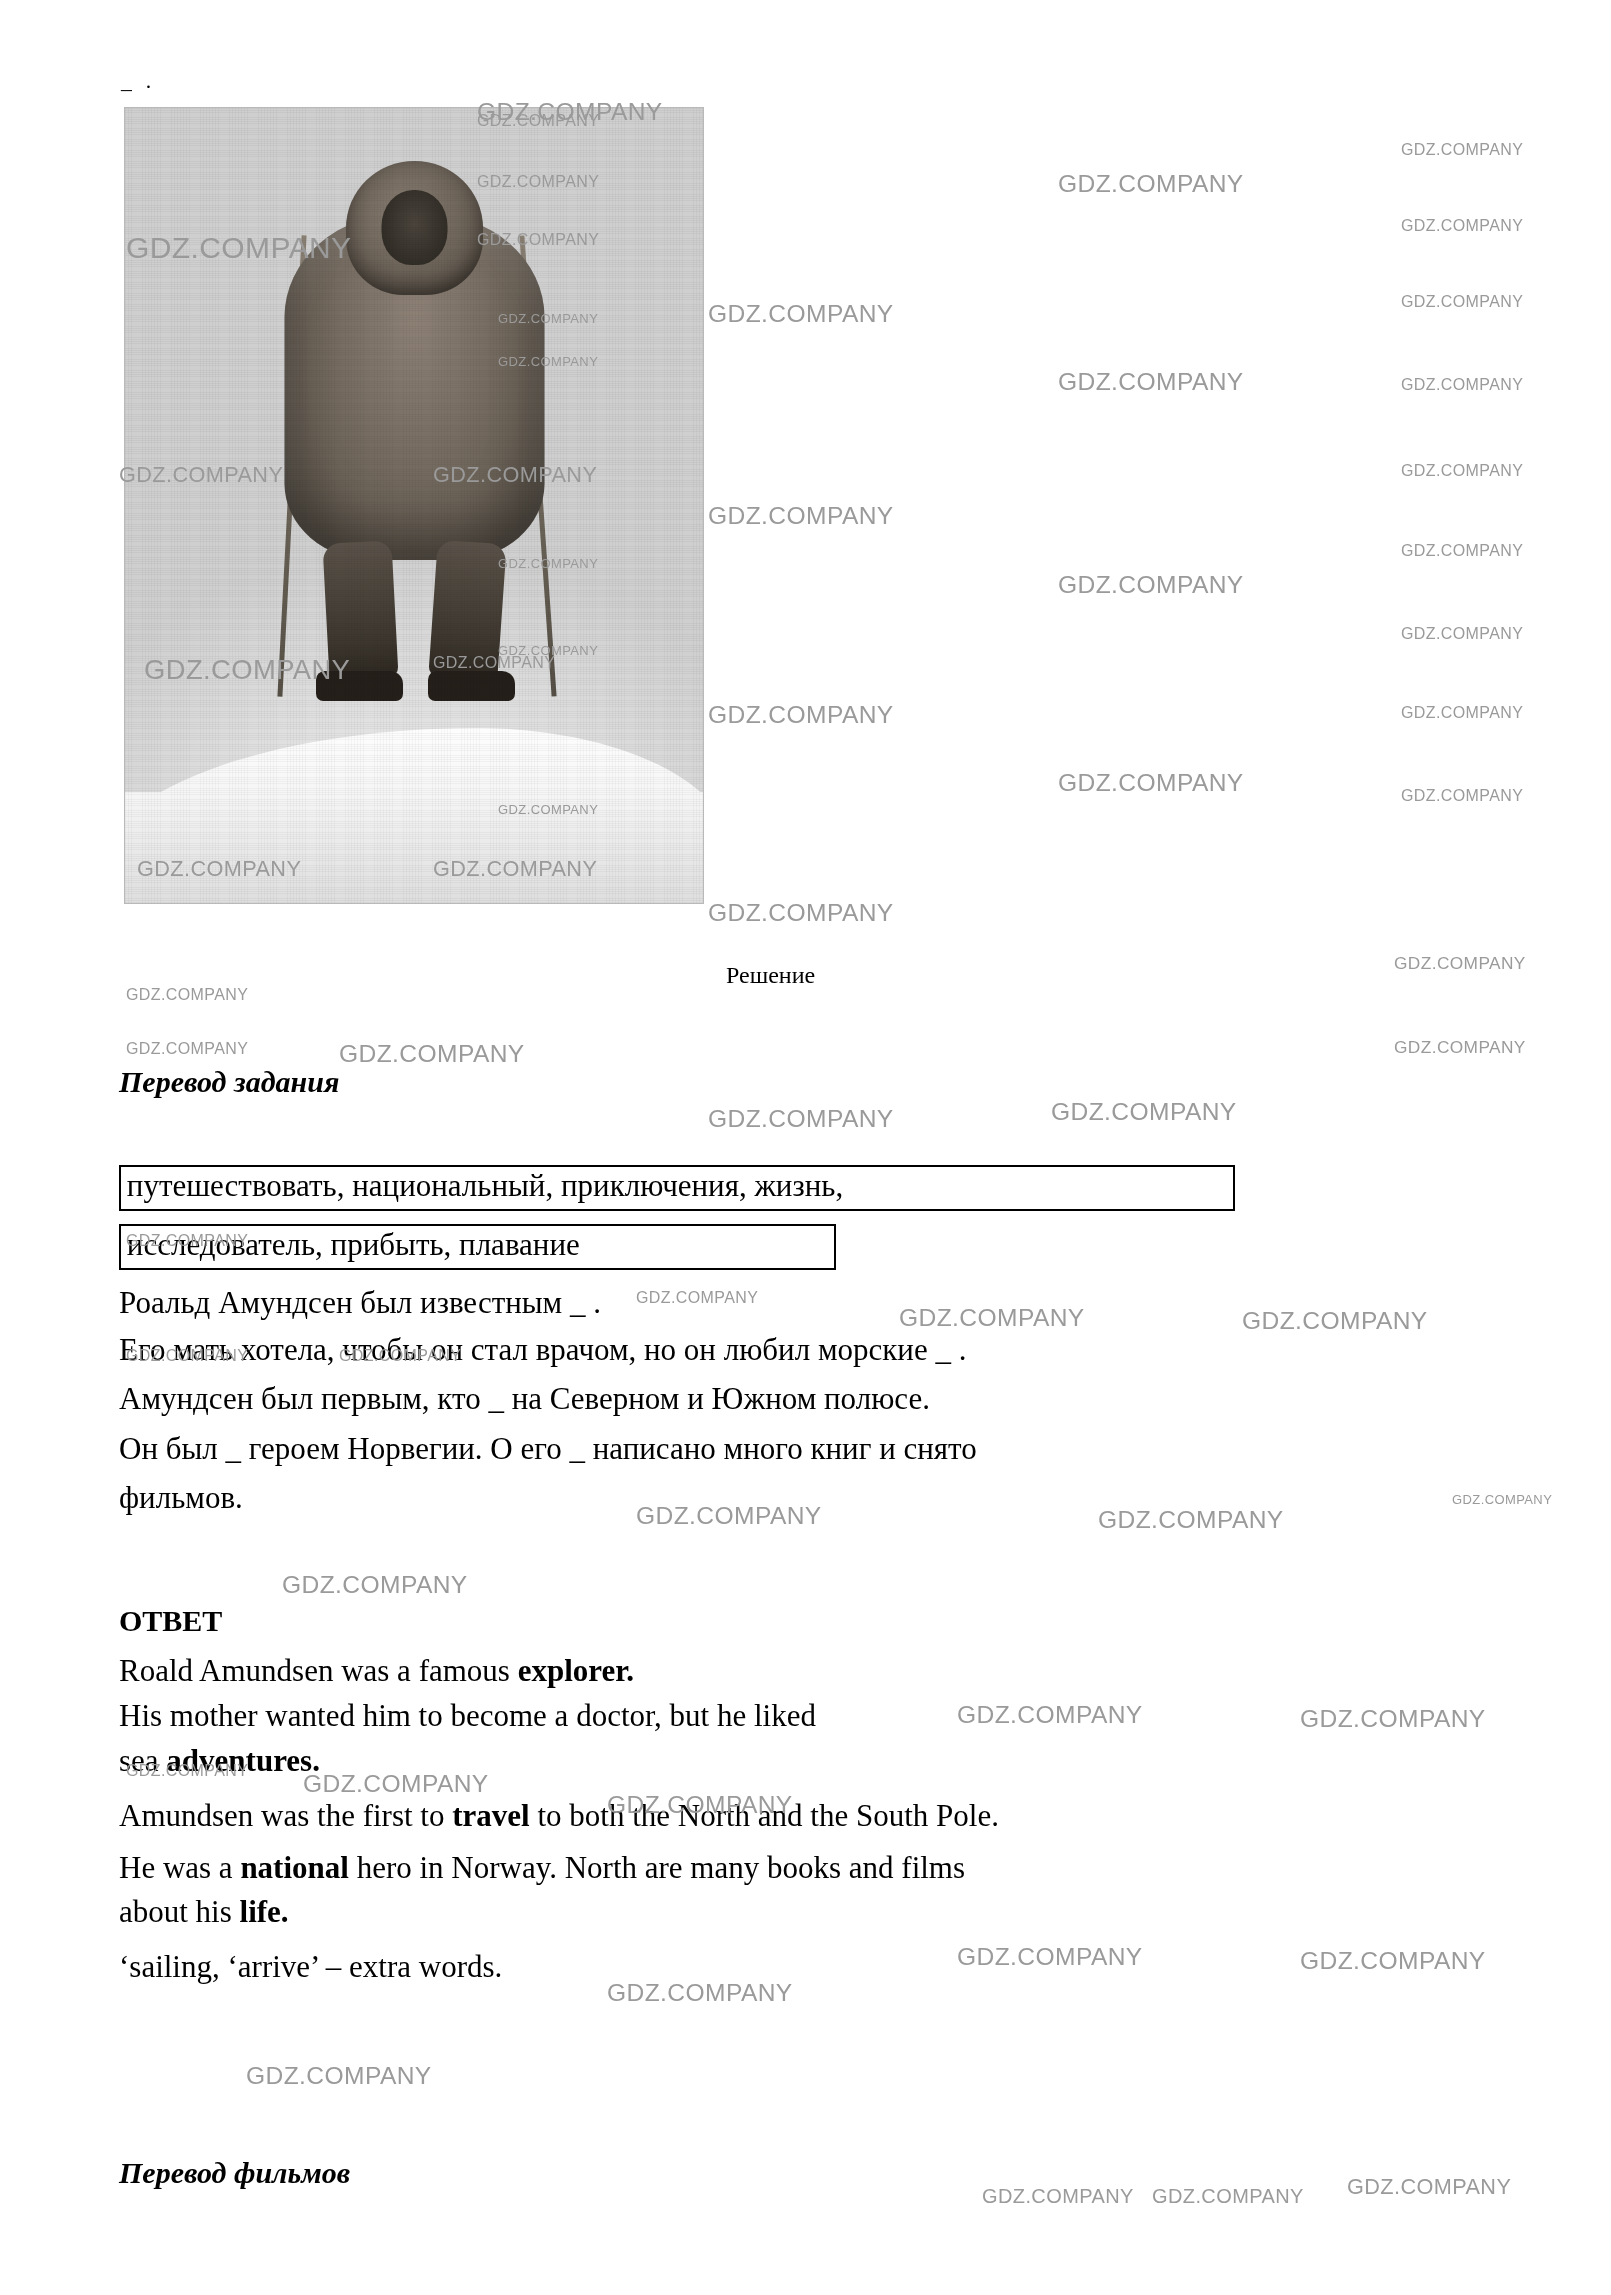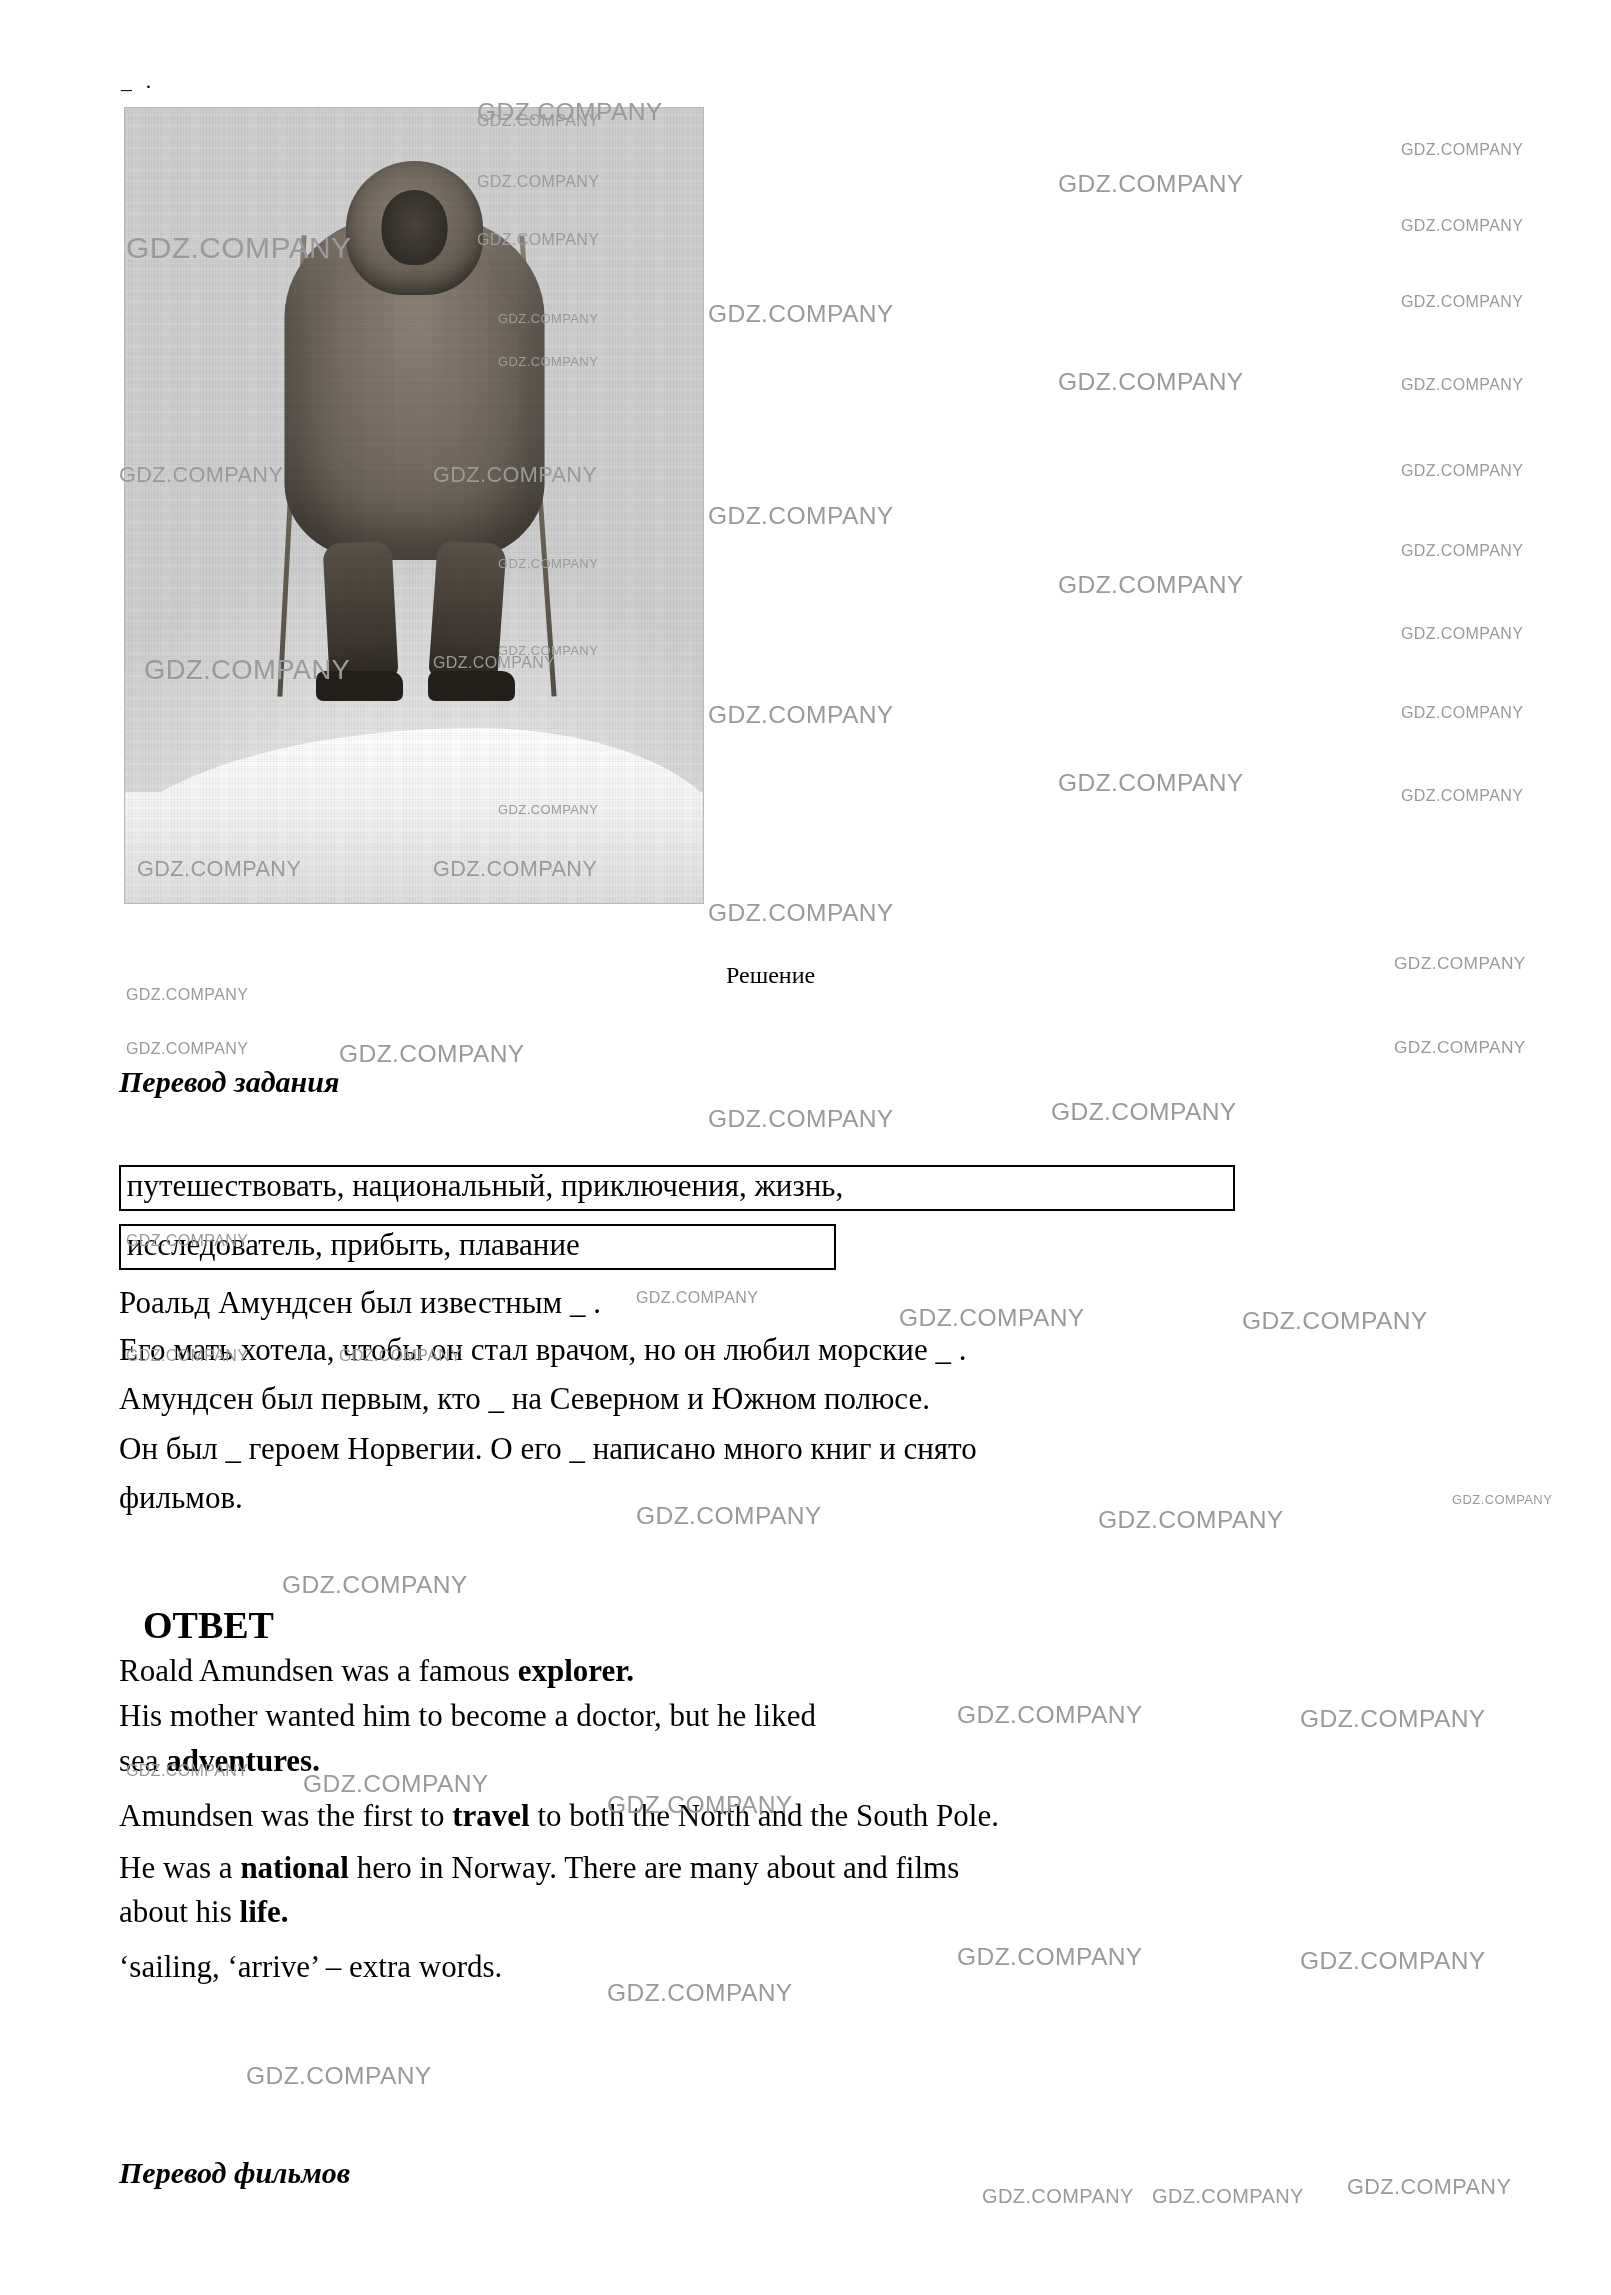--- a/index.html
+++ b/index.html
@@ -183,23 +183,22 @@
   .section-title {
     font-size: 30px;
     font-weight: bold;
     font-style: italic;
   }
   .body-line {
     font-size: 31px;
     white-space: nowrap;
   }
   .answer-title {
-    font-size: 38px;
+    font-size: 30px;
     font-weight: bold;
-    margin-left: 24px;
   }
   .wordbox {
     position: absolute;
     border: 2.2px solid #000;
     box-sizing: border-box;
     padding: 1.4px 5.8px 4.3px 5.8px;
     font-size: 31px;
     white-space: nowrap;
     line-height: 1.18;
   }
@@ -320,21 +319,21 @@
   <div class="t body-line" style="left:119px; top:1699px;">
     <span>His mother wanted him to become a doctor, but he liked</span><b></b><span></span>
   </div>
   <div class="t body-line" style="left:119px; top:1744px;text-align:right;">
     <span>sea </span><b>adventures.</b><span></span>
   </div>
   <div class="t body-line" style="left:119px; top:1799px;">
     <span>Amundsen was the first to </span><b>travel</b><span> to both the North and the South Pole.</span>
   </div>
   <div class="t body-line" style="left:119px; top:1851px;">
-    <span>He was a </span><b>national</b><span> hero in Norway. There are many about and films</span>
+    <span>He was a </span><b>national</b><span> hero in Norway. North are many books and films</span>
   </div>
   <div class="t body-line" style="left:119px; top:1895px;">
     <span>about his </span><b>life.</b><span></span>
   </div>
   <div class="t body-line" style="left:119px; top:1950px;">
     <span>‘sailing, ‘arrive’ – extra words.</span>
   </div>
 
   <div class="t section-title" style="left:119px; top:2156px;">Перевод фильмов</div>
 

